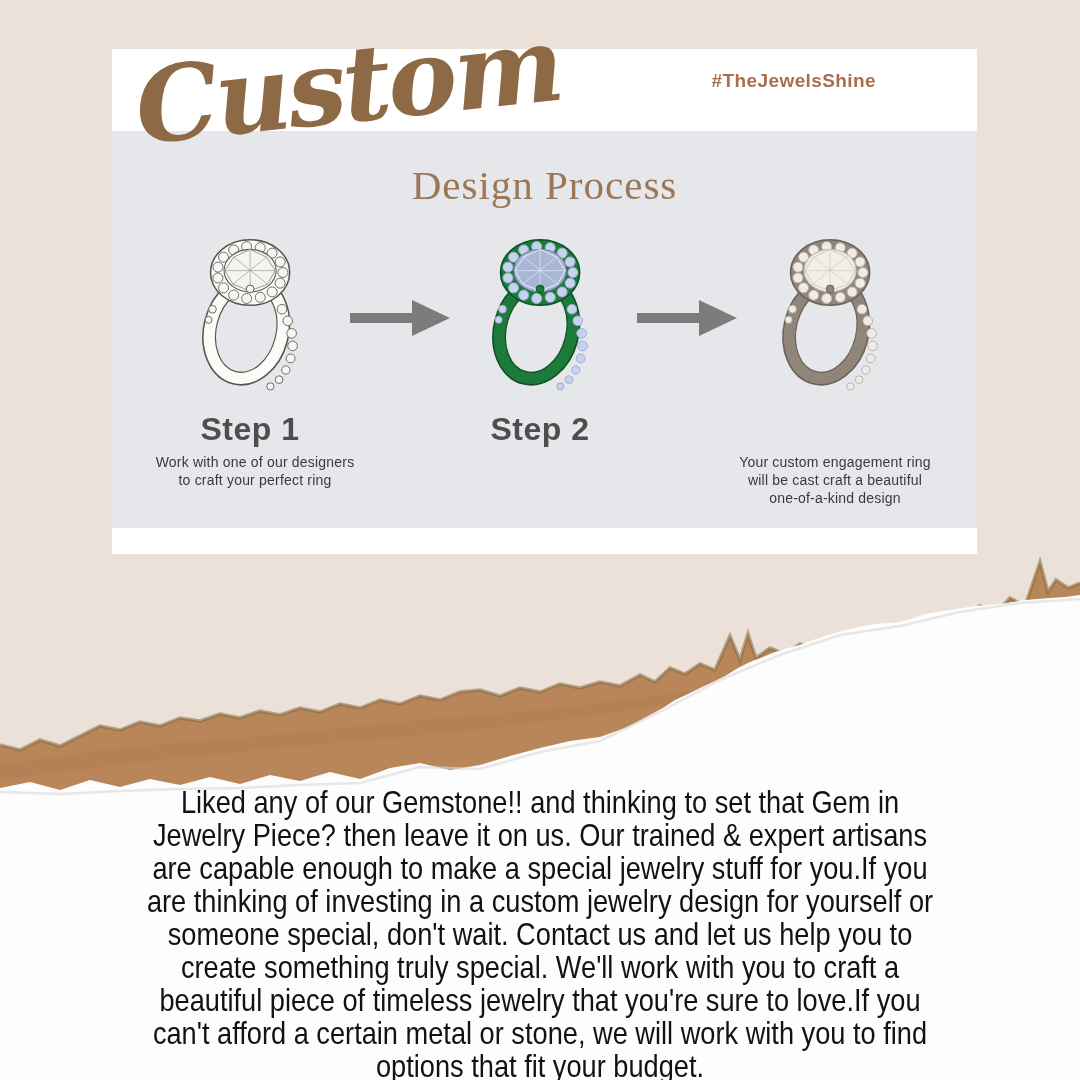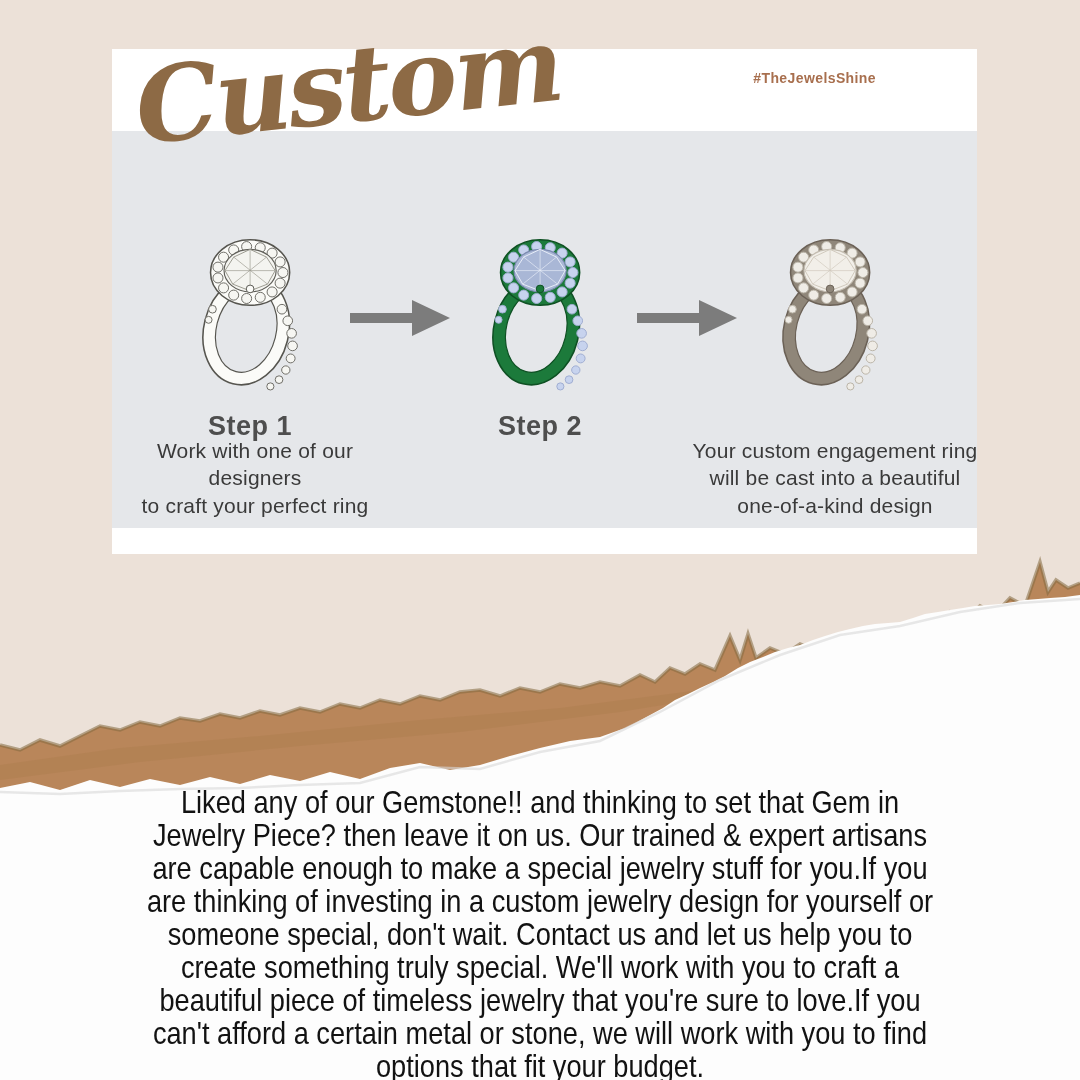--- a/index.html
+++ b/index.html
@@ -15,33 +15,33 @@
     font-family:"DejaVu Serif",serif;font-style:italic;font-weight:bold;
     font-size:104px;letter-spacing:-3px;color:#8D6A45;
     transform:rotate(-6deg);transform-origin:left center;line-height:1.4;
   }
   .subtitle{
     position:absolute;left:0;top:112px;width:100%;z-index:3;text-align:center;
     font-family:"Liberation Serif",serif;font-size:41px;color:#9B7757;letter-spacing:1px;
   }
   .hashtag{
     position:absolute;top:21px;right:101px;z-index:3;
-    font-size:14px;font-weight:bold;color:#A86F4E;letter-spacing:.4px;
+    font-size:19px;font-weight:bold;color:#A86F4E;letter-spacing:.4px;
   }
   .ring{position:absolute;top:183px;width:126px;height:166px;z-index:2;}
   .ring-1{left:78px;} .ring-2{left:368px;} .ring-3{left:658px;}
   .arrow{position:absolute;top:250px;width:100px;height:38px;z-index:2;}
   .arrow-1{left:238px;} .arrow-2{left:525px;}
   .step-label{
     position:absolute;top:362px;width:280px;z-index:2;text-align:center;
-    font-size:27px;font-weight:bold;color:#4E4E4E;letter-spacing:.5px;
+    font-size:32px;font-weight:bold;color:#4E4E4E;letter-spacing:.5px;
   }
   .step-desc{
-    position:absolute;top:388px;width:290px;z-index:2;text-align:center;
-    font-size:21px;line-height:1.3;color:#3A3A3A;white-space:pre-line;letter-spacing:.2px;
+    position:absolute;top:404px;width:290px;z-index:2;text-align:center;
+    font-size:14px;line-height:1.3;color:#3A3A3A;white-space:pre-line;letter-spacing:.2px;
   }
   .col1{left:-2px;} .col2{left:288px;} .col3{left:578px;}
   
   .ring-sketch{--band:#FBFBF8;--edge:#56554F;--bg:#E5E7EA;--stone:#F6F6F2;--stoneEdge:#6B6A64;--gem:#F4F4F0;--gemEdge:#5F5E58;--facet:#99988E;}
   .ring-cad{--band:#1C7A3B;--edge:#0E5023;--bg:#E5E7EA;--stone:#C7D3EE;--stoneEdge:#9FACD0;--gem:#A9B7D6;--gemEdge:#7C8BB0;--facet:#E9EEF9;}
   .ring-cast{--band:#8F8679;--edge:#6B6156;--bg:#E5E7EA;--stone:#EFECE6;--stoneEdge:#B9B2A6;--gem:#F2EFE9;--gemEdge:#C4BDB1;--facet:#CFC8BC;}
   .st{fill:var(--stone);stroke:var(--stoneEdge);stroke-width:1;}
   
   .torn{position:absolute;left:0;top:540px;width:1080px;height:540px;z-index:1;}
   
@@ -96,20 +96,21 @@
     <polygon id="arrowShape" points="0,14 62,14 62,1 100,19 62,37 62,24 0,24" fill="#7C7C7C"></polygon>
   </defs>
 </svg>
 
 <div class="stage">
 
   <div class="card">
     <div class="card-gray"></div>
 
     <div class="script-title">Custom</div>
+    <div class="subtitle">Design Process</div>
     <div class="hashtag">#TheJewelsShine</div>
 
     <svg class="ring ring-1 ring-sketch" viewBox="0 0 130 172">
         <use href="#ringShape"></use>
       </svg>
     <svg class="ring ring-2 ring-cad" viewBox="0 0 130 172">
         <use href="#ringShape"></use>
       </svg>
     <svg class="ring ring-3 ring-cast" viewBox="0 0 130 172">
         <use href="#ringShape"></use>
@@ -121,21 +122,21 @@
     <svg class="arrow arrow-2" viewBox="0 0 100 38">
         <use href="#arrowShape"></use>
       </svg>
 
     <div class="step-label col1">Step 1</div>
     <div class="step-label col2">Step 2</div>
 
     <div class="step-desc col1">Work with one of our designers
 to craft your perfect ring</div>
     <div class="step-desc col3">Your custom engagement ring
-will be cast into a beautiful
+will be cast craft a beautiful
 one-of-a-kind design</div>
   </div>
 
   <svg class="torn" viewBox="0 0 1080 540" preserveAspectRatio="none">
 
     <polygon fill="#B9865A" points="
       0,205 20,210 40,200 60,206 80,196 100,186 120,190 140,182 160,186 180,178
       200,181 220,174 240,178 260,171 280,175 300,168 320,172 340,164 360,168
       380,160 400,164 420,156 440,160 460,152 480,150 500,156 520,148 540,152
       560,144 580,148 600,142 620,146 640,135 655,142 670,128 685,134 700,124

